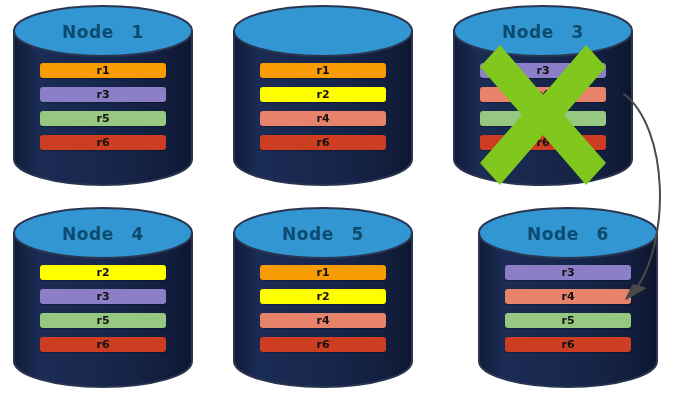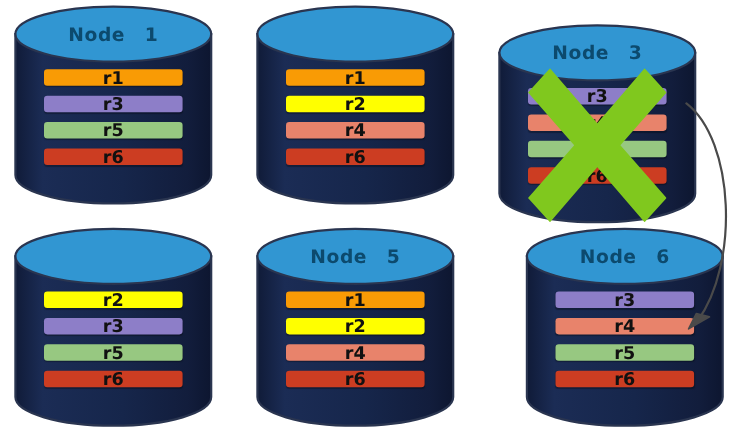--- a/index.html
+++ b/index.html
@@ -53,21 +53,21 @@
     width: 126px;
     z-index: 3;
   }
   .stripe {
     position: relative;
     height: 15px;
     margin-bottom: 9px;
     border-radius: 3px;
     text-align: center;
     font-family: "DejaVu Sans", sans-serif;
-    font-size: 16px;
+    font-size: 11px;
     font-weight: bold;
     color: #111111;
     line-height: 15px;
     box-shadow: 0 1px 1px rgba(0,0,0,0.30);
   }
   .stripe:last-child { margin-bottom: 0; }
   .xmark {
     position: absolute;
     z-index: 6;
     pointer-events: none;
@@ -119,21 +119,21 @@
       <ellipse cx="90" cy="26" rx="89" ry="25" fill="#3196d2" stroke="#2a3550" stroke-width="2"></ellipse>
     </svg>
     <div class="stripes">
       <div class="stripe" style="background: rgb(249, 155, 5);">r1</div>
       <div class="stripe" style="background: rgb(255, 255, 0);">r2</div>
       <div class="stripe" style="background: rgb(232, 131, 107);">r4</div>
       <div class="stripe" style="background: rgb(204, 61, 34);">r6</div>
     </div>
   </div>
 
-  <div class="node" id="n2" style="left:453px; top:22px;padding-left:12px;">
+  <div class="node" id="n2" style="left:453px; top:5px;padding-left:12px;">
     <svg class="cyl" viewBox="0 0 180 180">
       <path d="M1,26 L1,154 A89,26 0 0,0 179,154 L179,26 Z" fill="url(#g0)" stroke="#2a3550" stroke-width="2"></path>
       <ellipse cx="90" cy="26" rx="89" ry="25" fill="#3196d2" stroke="#2a3550" stroke-width="2"></ellipse>
     </svg>
     <div class="node-title">
       <span>Node</span><span class="nspace">&nbsp;&nbsp;</span><span>3</span>
     </div>
     <div class="stripes">
       <div class="stripe" style="background: rgb(141, 126, 200);">r3</div>
       <div class="stripe" style="background: rgb(232, 131, 107);">r4</div>
@@ -143,20 +143,23 @@
     <svg class="xmark" width="126" height="140" viewBox="0 0 126 140" style="left:27px; top:40px;">
       <path id="xpath" d="M20,0 L63,50 L106,0 L126,22 L84,70 L126,118 L106,140 L63,90 L20,140 L0,118 L42,70 L0,22 Z" fill="#80c81e"></path>
     </svg>
   </div>
 
   <div class="node" id="n3" style="left:13px; top:207px;">
     <svg class="cyl" viewBox="0 0 180 180">
       <path d="M1,26 L1,154 A89,26 0 0,0 179,154 L179,26 Z" fill="url(#g0)" stroke="#2a3550" stroke-width="2"></path>
       <ellipse cx="90" cy="26" rx="89" ry="25" fill="#3196d2" stroke="#2a3550" stroke-width="2"></ellipse>
     </svg>
+    <div class="node-title">
+      <span>Node</span><span class="nspace">&nbsp;&nbsp;</span><span>4</span>
+    </div>
     <div class="stripes">
       <div class="stripe" style="background: rgb(255, 255, 0);">r2</div>
       <div class="stripe" style="background: rgb(141, 126, 200);">r3</div>
       <div class="stripe" style="background: rgb(151, 200, 129);">r5</div>
       <div class="stripe" style="background: rgb(204, 61, 34);">r6</div>
     </div>
   </div>
 
   <div class="node" id="n4" style="left:233px; top:207px;">
     <svg class="cyl" viewBox="0 0 180 180">

